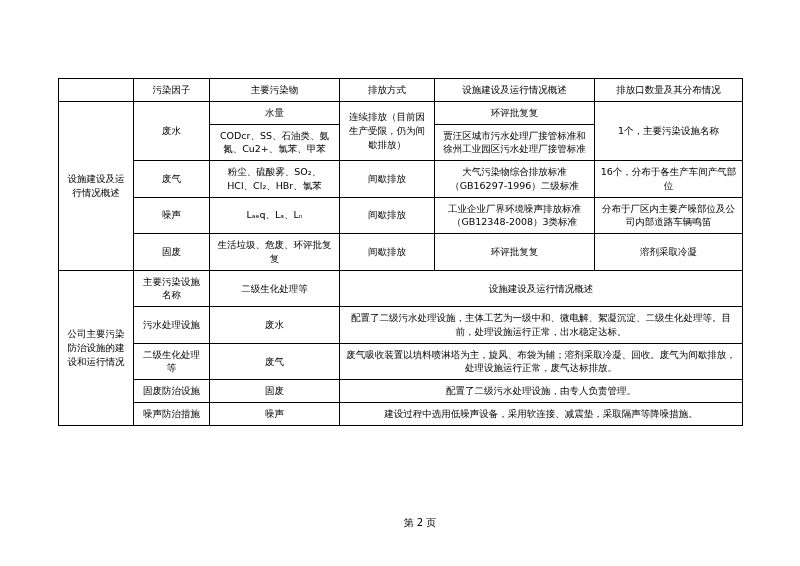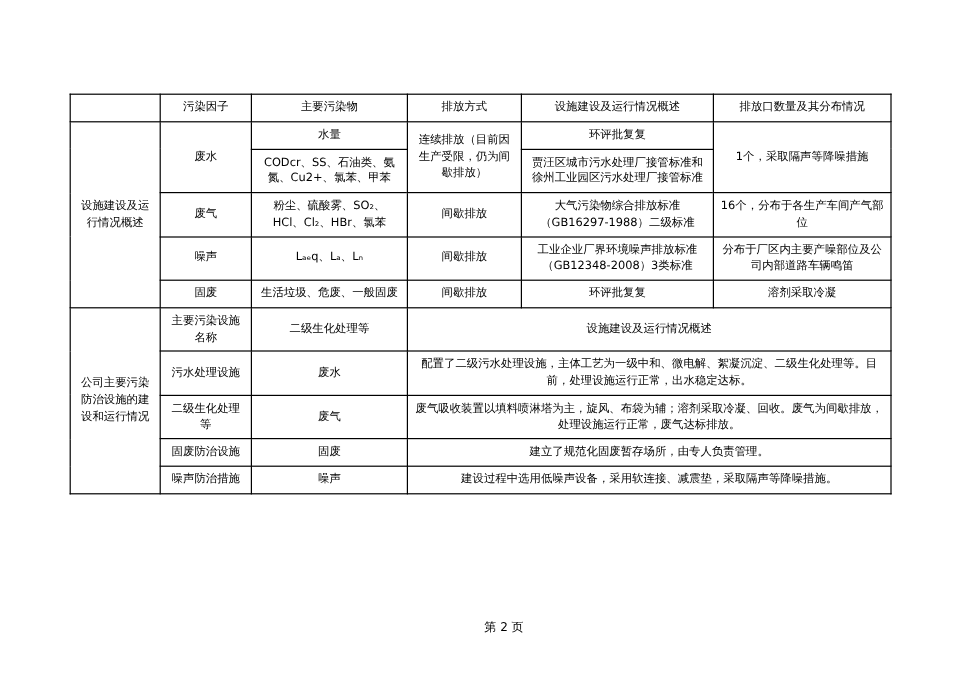--- a/index.html
+++ b/index.html
@@ -92,46 +92,46 @@
         <td class="head">设施建设及运行情况概述</td>
         <td class="head">排放口数量及其分布情况</td>
       </tr>
 
       <tr>
         <td class="vert-label" rowspan="5">设施建设及运行情况概述</td>
         <td rowspan="2">废水</td>
         <td>水量</td>
         <td rowspan="2" class="note">连续排放（目前因生产受限，仍为间歇排放）</td>
         <td>环评批复复</td>
-        <td rowspan="2">1个，采取隔声等降噪措施</td>
+        <td rowspan="2">1个，主要污染设施名称</td>
       </tr>
       <tr>
         <td class="small">CODcr、SS、石油类、氨氮、Cu2+、氯苯、甲苯</td>
         <td class="small">贾汪区城市污水处理厂接管标准和徐州工业园区污水处理厂接管标准</td>
       </tr>
 
       <tr>
         <td>废气</td>
         <td class="small">粉尘、硫酸雾、SO₂、HCl、Cl₂、HBr、氯苯</td>
         <td>间歇排放</td>
-        <td class="small">大气污染物综合排放标准（GB16297-1988）二级标准</td>
+        <td class="small">大气污染物综合排放标准（GB16297-1996）二级标准</td>
         <td class="left-text small">16个，分布于各生产车间产气部位</td>
       </tr>
 
       <tr>
         <td>噪声</td>
         <td class="small">Lₐₑq、Lₐ、Lₙ</td>
         <td>间歇排放</td>
         <td class="small">工业企业厂界环境噪声排放标准（GB12348-2008）3类标准</td>
         <td class="left-text small">分布于厂区内主要产噪部位及公司内部道路车辆鸣笛</td>
       </tr>
 
       <tr>
         <td>固废</td>
-        <td class="small">生活垃圾、危废、一般固废</td>
+        <td class="small">生活垃圾、危废、环评批复复</td>
         <td>间歇排放</td>
         <td class="small">环评批复复</td>
         <td>溶剂采取冷凝</td>
       </tr>
 
       <tr>
         <td class="vert-label" rowspan="5">公司主要污染防治设施的建设和运行情况</td>
         <td>主要污染设施名称</td>
         <td>二级生化处理等</td>
         <td colspan="3">设施建设及运行情况概述</td>
@@ -143,21 +143,21 @@
         <td colspan="3" class="left-text">配置了二级污水处理设施，主体工艺为一级中和、微电解、絮凝沉淀、二级生化处理等。目前，处理设施运行正常，出水稳定达标。</td>
       </tr>
       <tr>
         <td>二级生化处理等</td>
         <td>废气</td>
         <td colspan="3" class="left-text">废气吸收装置以填料喷淋塔为主，旋风、布袋为辅；溶剂采取冷凝、回收。废气为间歇排放，处理设施运行正常，废气达标排放。</td>
       </tr>
       <tr>
         <td>固废防治设施</td>
         <td>固废</td>
-        <td colspan="3" class="left-text">建立了规范化固废暂存场所，由专人负责管理。</td>
+        <td colspan="3" class="left-text">配置了二级污水处理设施，由专人负责管理。</td>
       </tr>
       <tr>
         <td>噪声防治措施</td>
         <td>噪声</td>
         <td colspan="3" class="left-text">建设过程中选用低噪声设备，采用软连接、减震垫，采取隔声等降噪措施。</td>
       </tr>
     </tbody>
   </table>
 
   <div class="footer">第 2 页</div>

